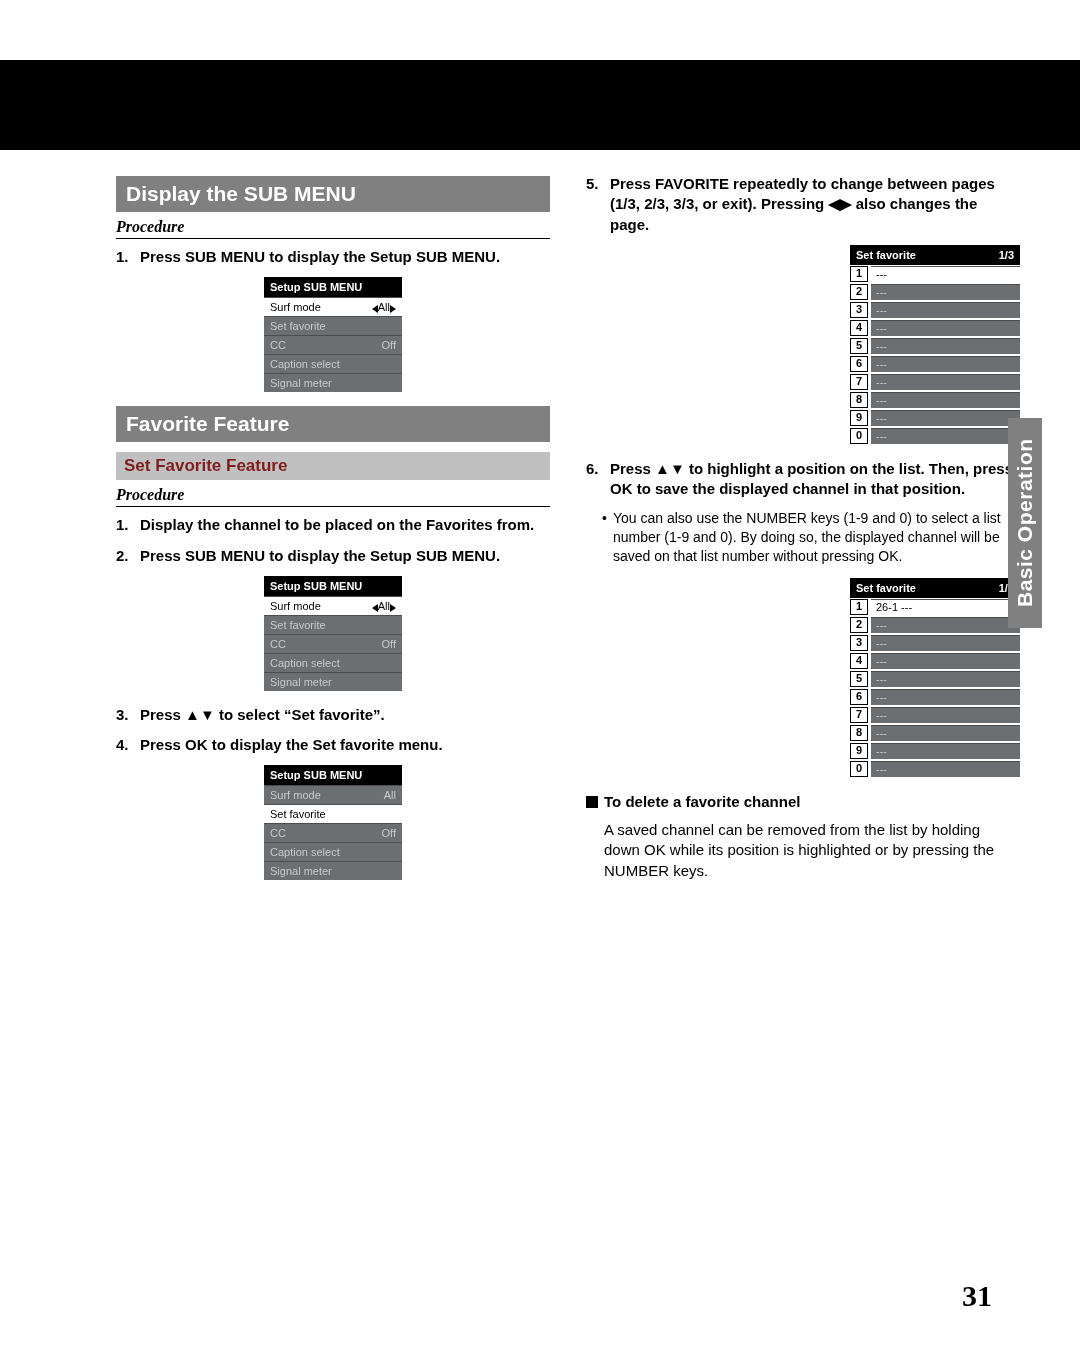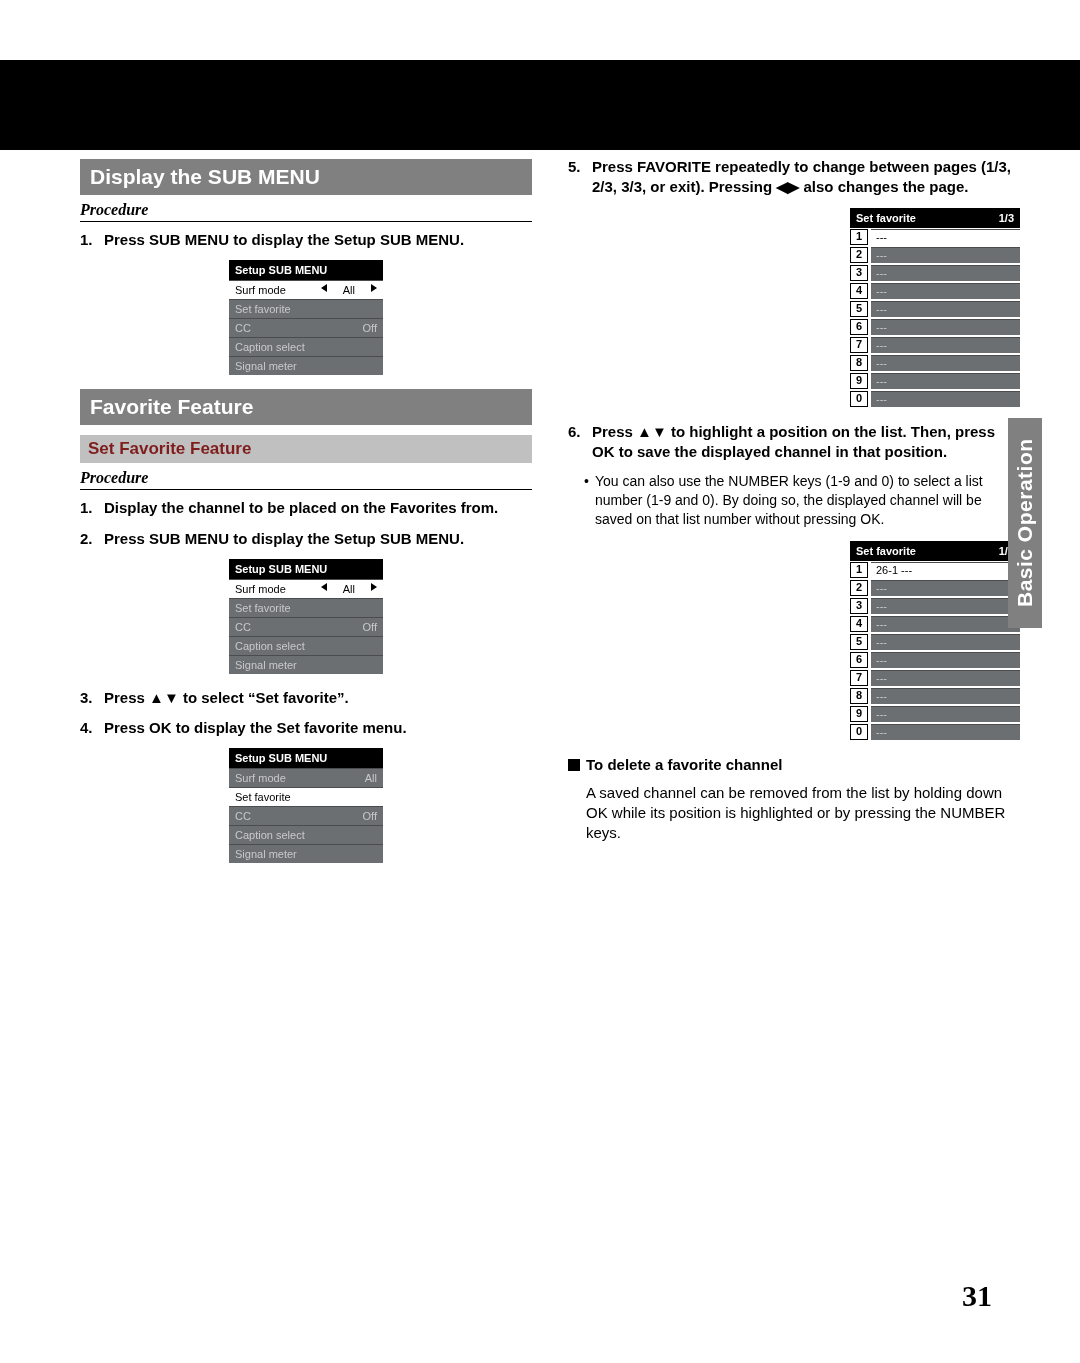--- a/index.html
+++ b/index.html
@@ -12,22 +12,23 @@
     position: relative;
   }
   .black-band {
     background: #000;
     width: 100%;
     height: 90px;
     margin-top: 60px;
   }
   .page-body {
     display: flex;
-    padding: 1px 60px 0 80px;
+    padding: 18px 60px 0 80px;
     gap: 36px;
+    margin-left: 36px;
   }
   .col {
     flex: 1;
     min-width: 0;
   }
 
   .section-title {
     background: #808080;
     color: #fff;
     font-weight: bold;
@@ -67,21 +68,21 @@
   .step .n { min-width: 24px; }
   .step .t { flex: 1; }
 
   .note-row { display: flex; font-size: 14px; margin: 4px 0 12px 16px; line-height: 1.35; }
   .note-row .bullet { margin-right: 6px; }
 
   .square { display: inline-block; width: 12px; height: 12px; background: #000; margin-right: 6px; vertical-align: -1px; }
 
   
   .osd {
-    width: 154px;
+    width: 138px;
     margin: 4px auto 14px auto;
     font-size: 11px;
     color: #ddd;
   }
   .osd-title {
     background: #000;
     color: #fff;
     padding: 4px 6px;
     font-weight: bold;
   }
@@ -91,21 +92,21 @@
     justify-content: space-between;
     padding: 3px 6px;
     background: #6b6f72;
     border-top: 1px solid #4a4c4e;
     color: #c9c9c9;
   }
   .osd-row.hl {
     background: #fff;
     color: #000;
   }
-  .osd-row .val { display: inline-flex; align-items: flex-start; gap: 16px; }
+  .osd-row .val { display: inline-flex; align-items: flex-end; gap: 0; }
   .tri-l, .tri-r {
     width: 0; height: 0; border-top: 4px solid transparent; border-bottom: 4px solid transparent;
   }
   .tri-l { border-right: 6px solid #000; }
   .tri-r { border-left: 6px solid #000; }
 
   
   .fav {
     width: 170px;
     margin: 4px 0 14px auto;

